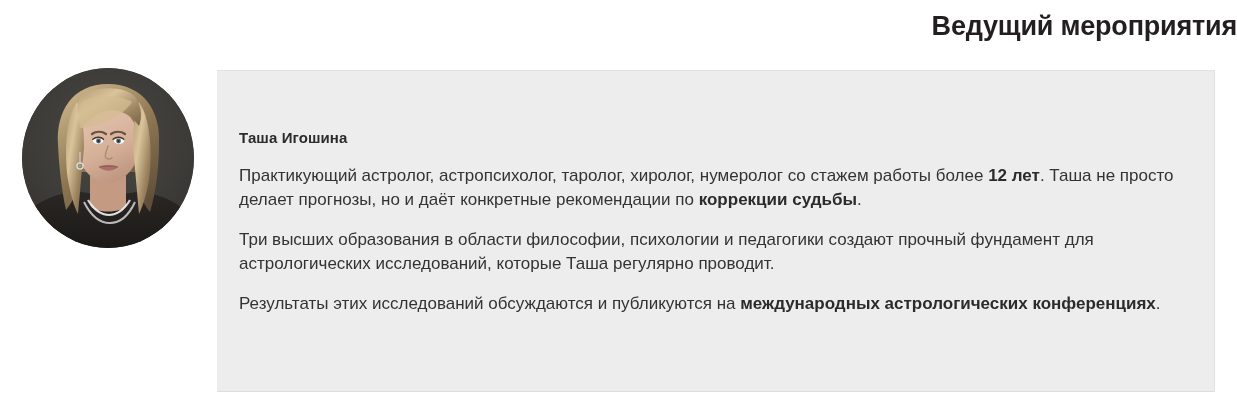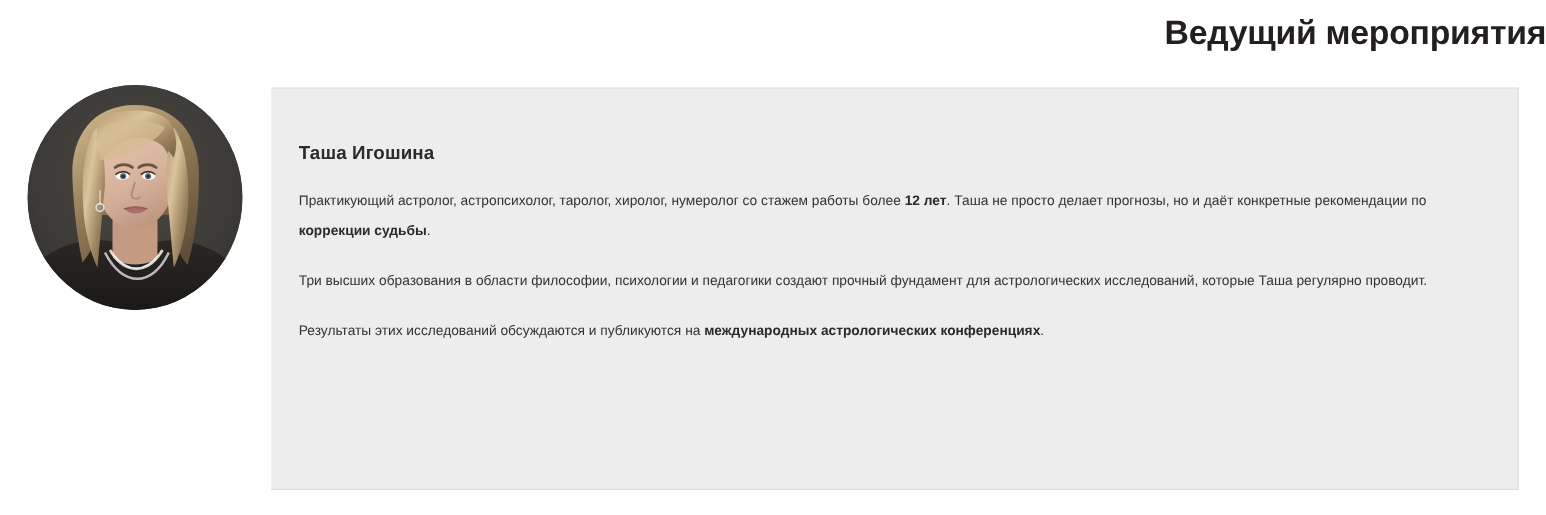--- a/index.html
+++ b/index.html
@@ -64,34 +64,34 @@
     position: absolute;
     left: 217px;
     top: 70px;
     width: 998px;
     height: 322px;
     box-sizing: border-box;
     background: #ededed;
     border-top: 1px solid #e2e2e2;
     border-right: 1px solid #e0e0e0;
     border-bottom: 1px solid #dedede;
-    padding: 42px 26px 10px 22px;
+    padding: 57px 26px 10px 22px;
   }
 
   .bio-name {
     font-size: 15px;
     font-weight: bold;
     color: #2b2b2b;
     line-height: 20px;
     margin: 0 0 16px 0;
     letter-spacing: 0.1px;
   }
 
   .bio-para {
-    font-size: 11px;
+    font-size: 17px;
     line-height: 24px;
     color: #333333;
     margin: 0 0 16px 0;
     max-width: 960px;
   }
   .bio-para:last-child {
     margin-bottom: 0;
   }
   .bio-para b {
     font-weight: bold;

